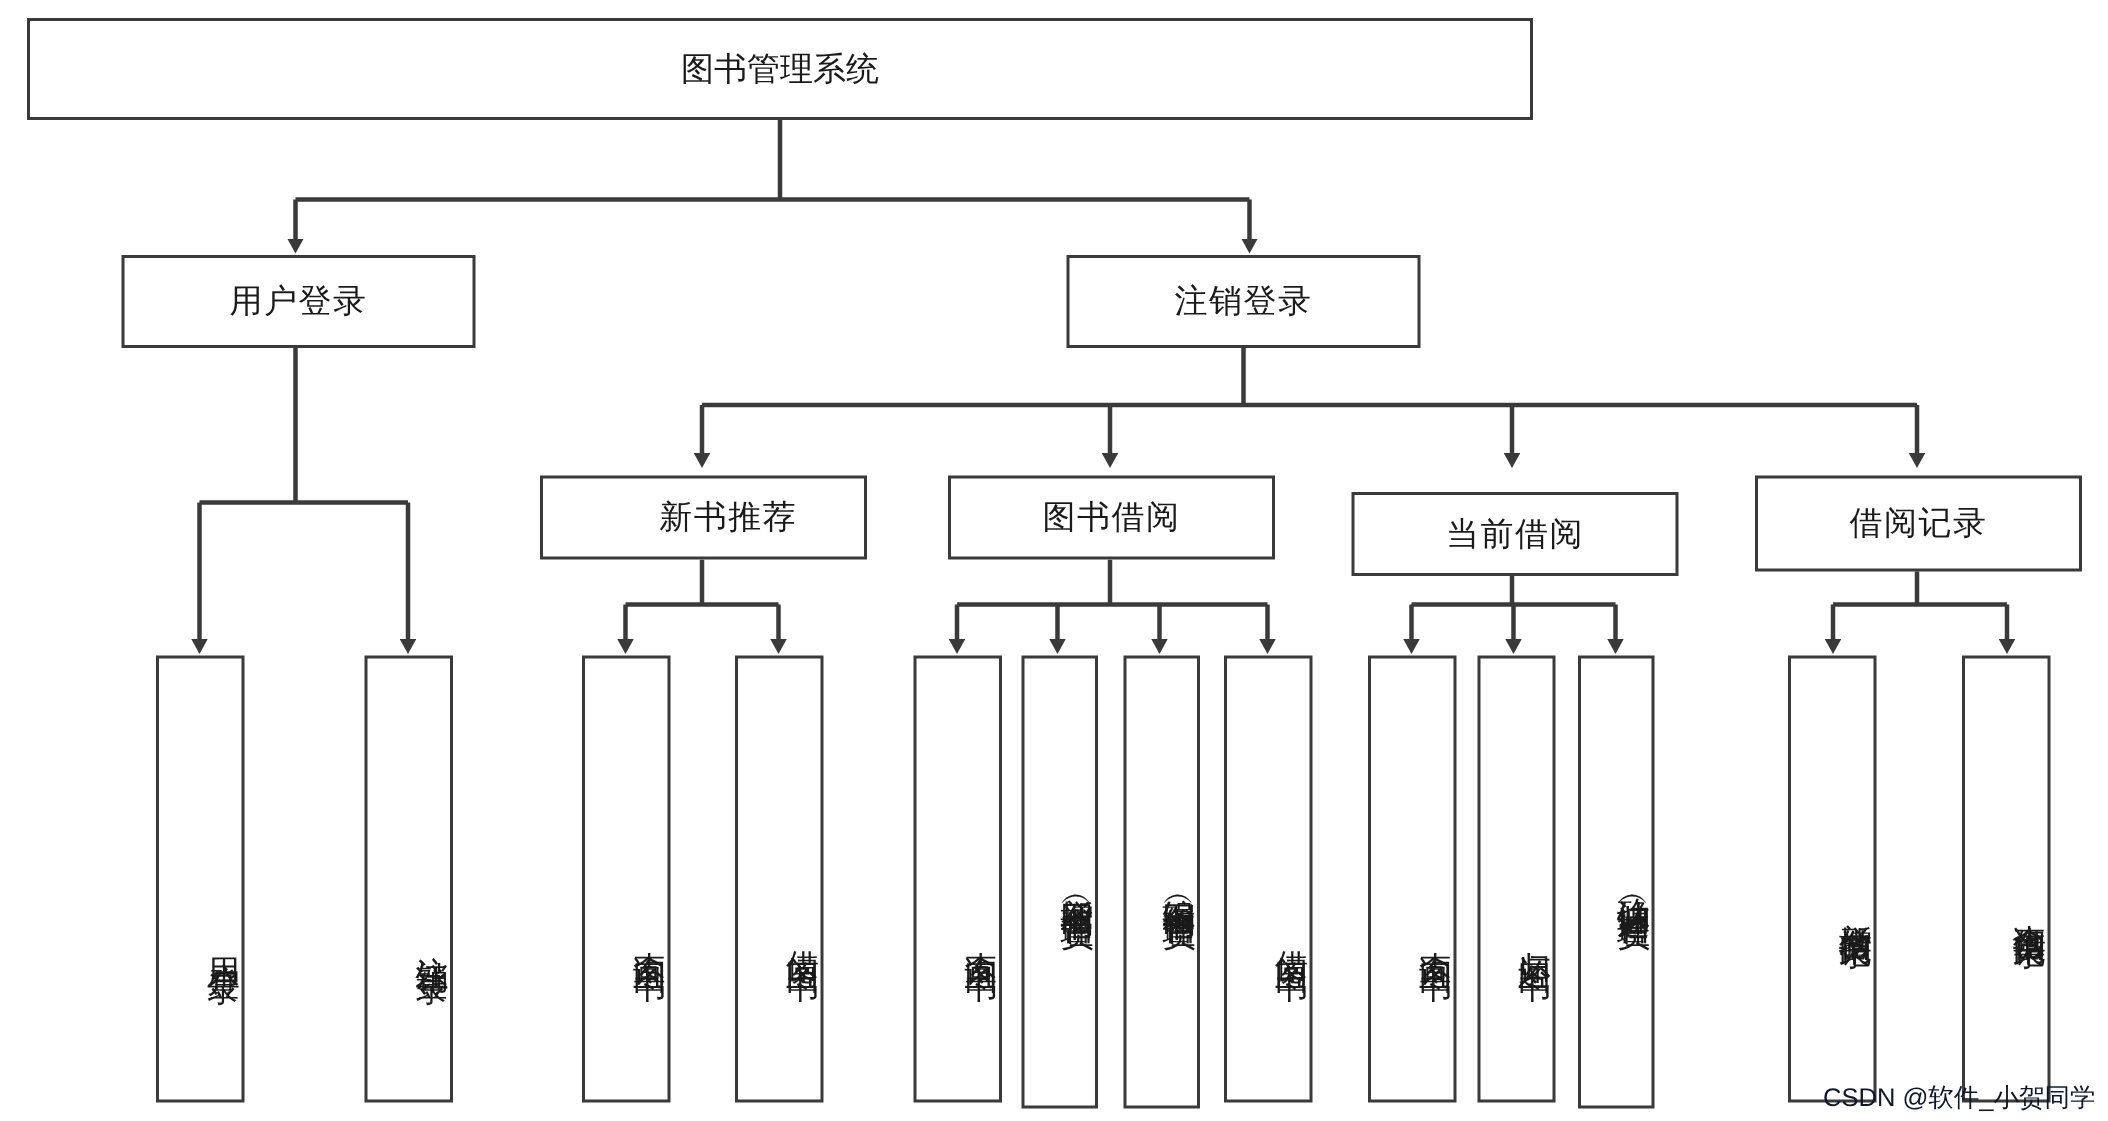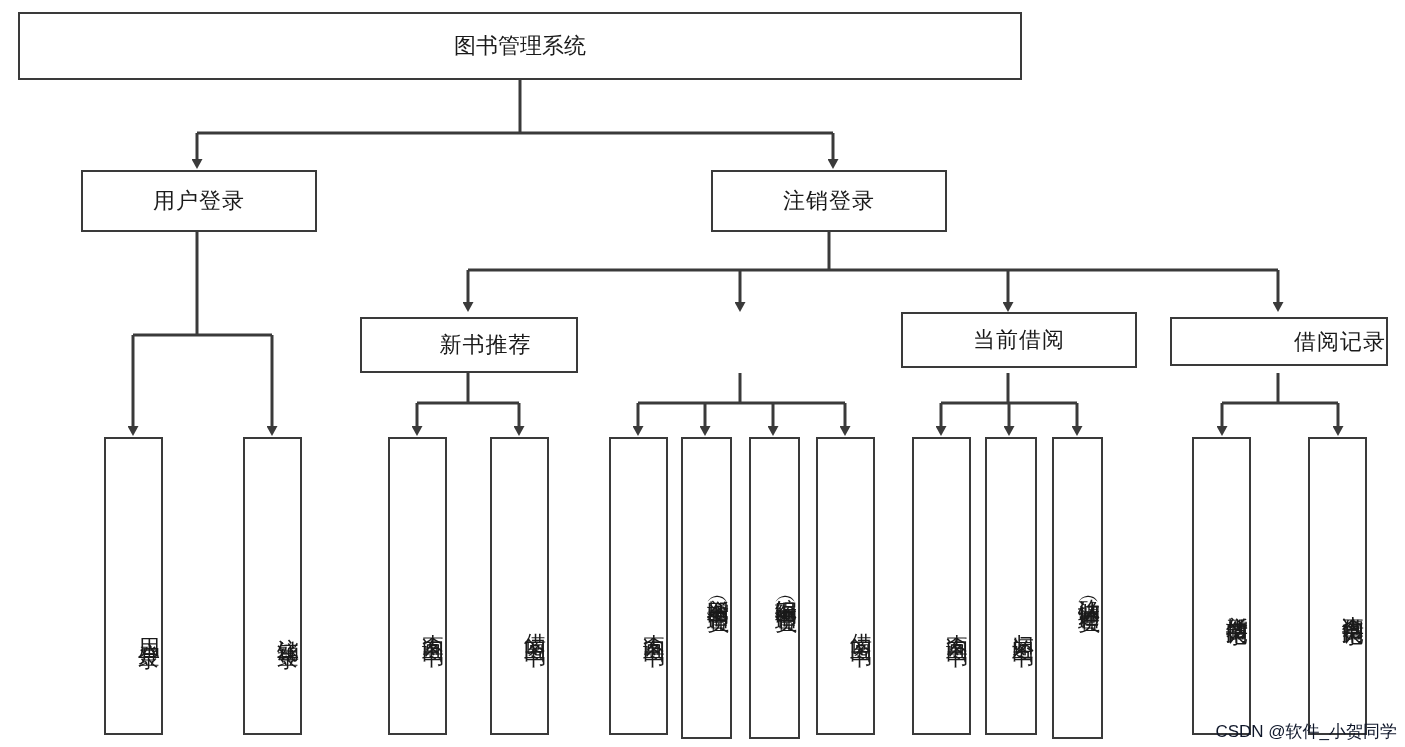--- a/index.html
+++ b/index.html
@@ -131,24 +131,27 @@
   <div class="node node-h" style="left:81px; top:170px; width:236px; height:62px;">
     <span class="label">用户登录</span>
   </div>
   <div class="node node-h" style="left:711px; top:170px; width:236px; height:62px;">
     <span class="label">注销登录</span>
   </div>
 
   <div class="node node-h" style="left:360px; top:317px; width:218px; height:56px;padding-left:33px;">
     <span class="label">新书推荐</span>
   </div>
-  <div class="node node-h" style="left:901px; top:312px; width:236px; height:56px;">
+  <div class="node node-h" style="left:632px; top:317px; width:218px; height:56px;">
+    <span class="label">图书借阅</span>
+  </div>
+  <div class="node node-h" style="left:901px; top:328px; width:218px; height:56px;">
     <span class="label">当前借阅</span>
   </div>
-  <div class="node node-h" style="left:1170px; top:317px; width:218px; height:49px;justify-content:flex-end;">
+  <div class="node node-h" style="left:1170px; top:317px; width:218px; height:64px;">
     <span class="label">借阅记录</span>
   </div>
 
   <div class="node node-v" style="left:104px; top:437px; width:59px; height:298px; padding-top:84px;">
     <span class="label">用户登录</span>
   </div>
   <div class="node node-v" style="left:243px; top:437px; width:59px; height:298px; padding-top:84px;">
     <span class="label">注销登录</span>
   </div>
 

